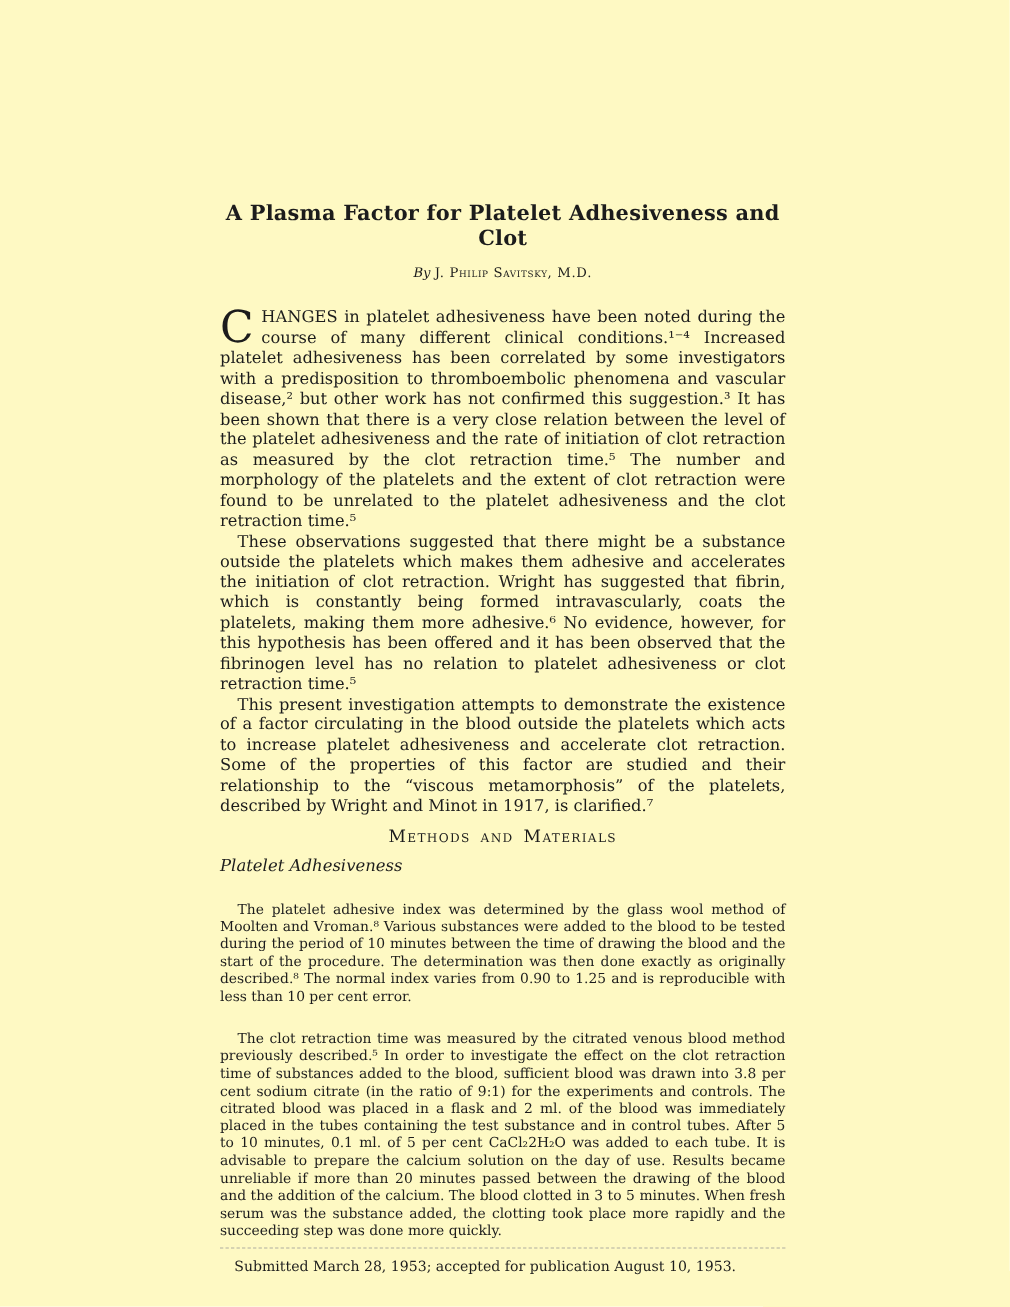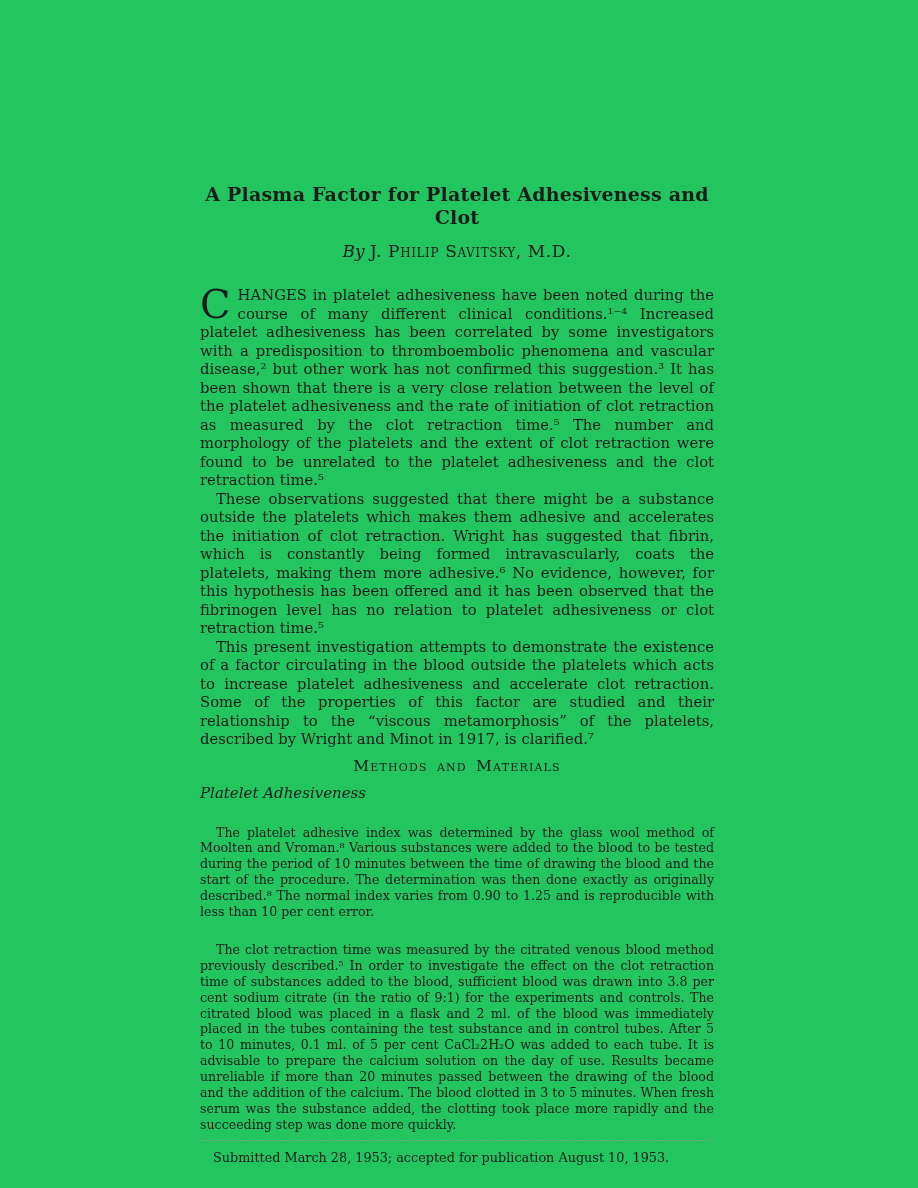--- a/index.html
+++ b/index.html
@@ -3,21 +3,21 @@
 <meta charset="utf-8">
 <style>
   * { box-sizing: border-box; margin: 0; padding: 0; }
   html, body { background: #ffffff; }
   body { width: 918px; height: 1188px; overflow: hidden; }
 
   .page {
     position: relative;
     width: 918px;
     height: 1188px;
-    background: #22c55e;
+    background: #fef9c3;
     font-family: "DejaVu Serif", "Liberation Serif", serif;
     color: #1c1c1c;
   }
 
   .content {
     position: absolute;
     left: 200px;
     top: 0;
     width: 514px;
   }
@@ -27,21 +27,21 @@
     font-size: 19px;
     font-weight: 700;
     line-height: 23px;
     text-align: center;
     letter-spacing: 0.2px;
   }
 
   .byline {
     margin-top: 12px;
     text-align: center;
-    font-size: 17px;
+    font-size: 12px;
   }
   .byline .by { font-style: italic; }
   .byline .author { font-variant: small-caps; letter-spacing: 0.6px; }
 
   .body-text {
     font-size: 14.8px;
     line-height: 18.5px;
     text-align: justify;
   }
 

